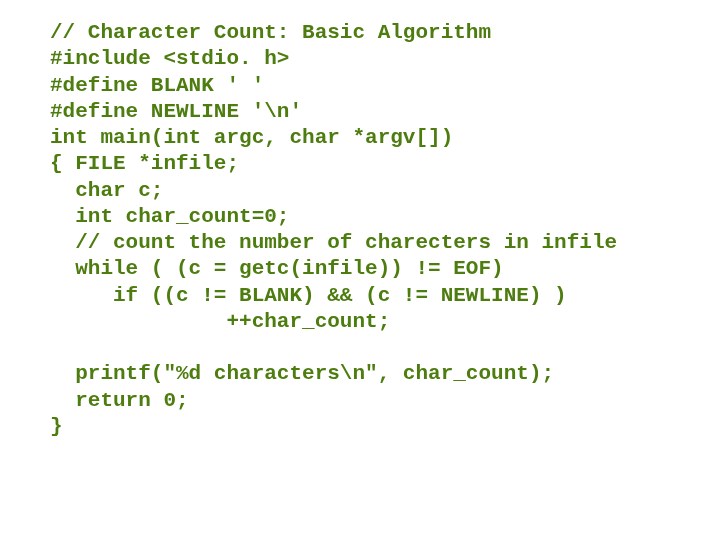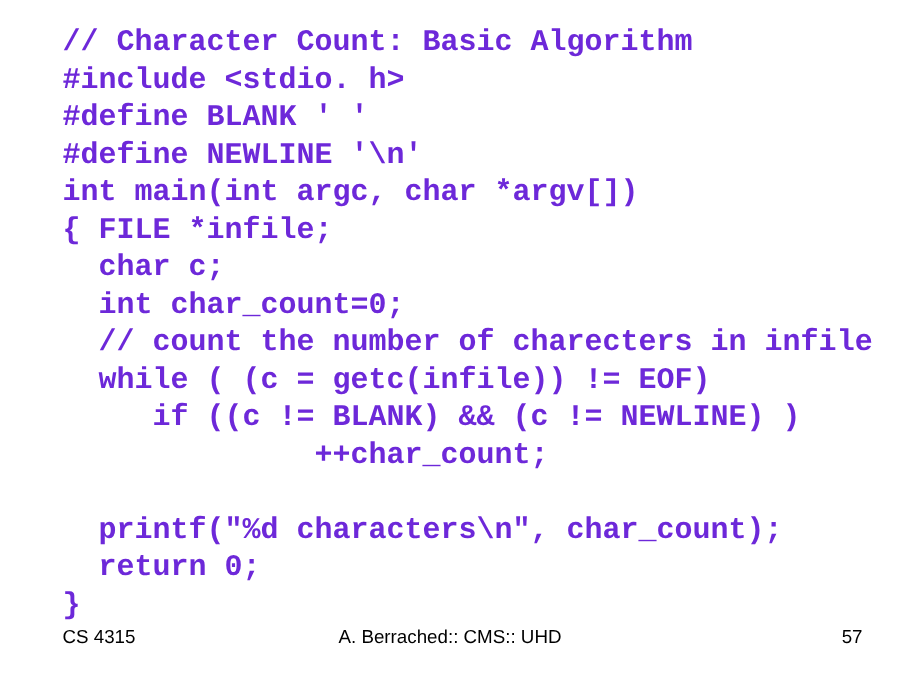--- a/index.html
+++ b/index.html
@@ -13,23 +13,23 @@
     box-sizing: border-box;
   }
   .slide {
     width: 720px;
     height: 540px;
     position: relative;
     padding: 20px 30px 0 50px;
     box-sizing: border-box;
   }
   .codeblock {
-    color: #6d28d9;
+    color: #4d7c0f;
     font-weight: bold;
-    font-size: 24px;
+    font-size: 21px;
     line-height: 1.25;
     white-space: pre;
   }
   .footer {
     position: absolute;
     bottom: 22px;
     left: 0;
     width: 720px;
     display: flex;
     justify-content: space-between;
@@ -65,18 +65,13 @@
 <span>  int char_count=0;</span>
 <span>  // count the number of charecters in infile</span>
 <span>  while ( (c = getc(infile)) != EOF)</span>
 <span>     if ((c != BLANK) &amp;&amp; (c != NEWLINE) )</span>
 <span>              ++char_count;</span>
 <span></span>
 <span>  printf("%d characters\n", char_count);</span>
 <span>  return 0;</span>
 <span>}</span></div>
 
-  <div class="footer">
-    <span class="left">CS 4315</span>
-    <span class="center">A. Berrached:: CMS:: UHD</span>
-    <span class="right">57</span>
-  </div>
 </div>
 
 </body></html>

